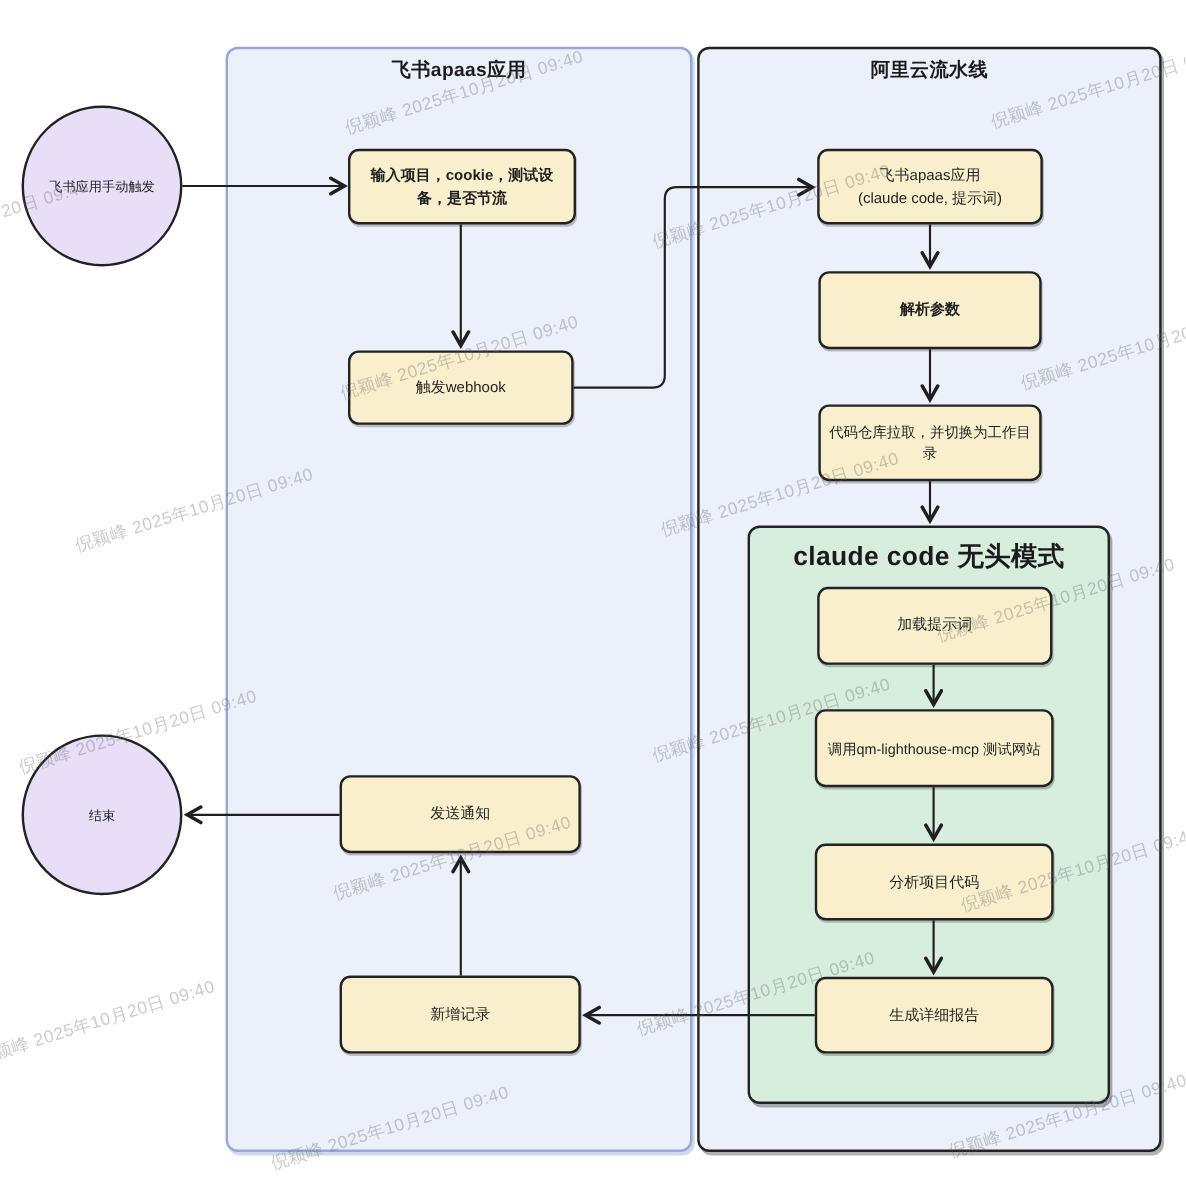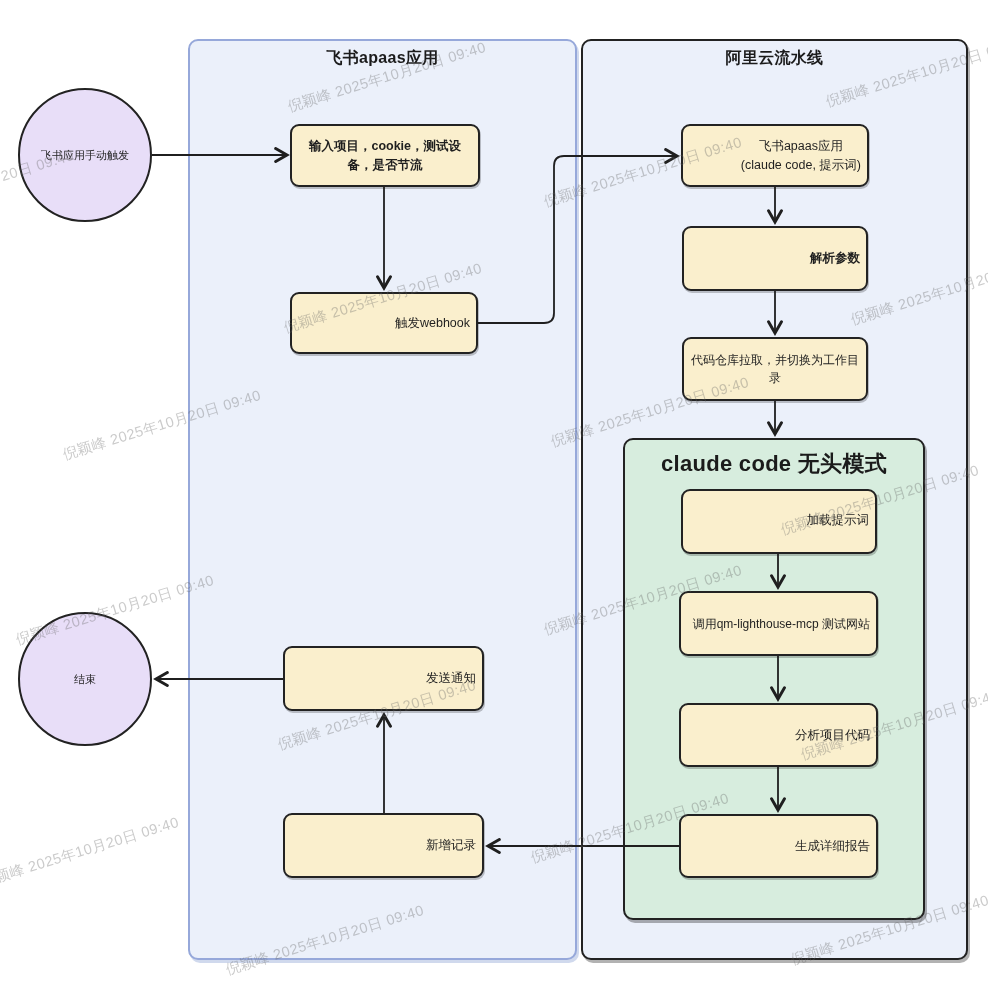--- a/index.html
+++ b/index.html
@@ -9,21 +9,21 @@
   }
   
   .group{position:absolute;border-radius:10px;background:#EBF0FA;z-index:1;box-sizing:border-box;}
   #group-feishu{left:188px;top:39px;width:389px;height:921px;border:2px solid #96a8da;box-shadow:2px 3px 0 rgba(150,170,215,.45);}
   #group-aliyun{left:581px;top:39px;width:387px;height:921px;border:2px solid #222222;box-shadow:2px 3px 0 rgba(0,0,0,.30);}
   #group-claude{left:623px;top:438px;width:302px;height:482px;background:#D7EDDE;border:2px solid #222222;border-radius:10px;box-shadow:2px 3px 0 rgba(0,0,0,.30);z-index:2;}
   .group-title{position:absolute;top:7px;left:0;right:0;text-align:center;font-weight:bold;font-size:16px;color:#1b1b1b;letter-spacing:.3px;}
   #group-claude .group-title{font-size:22px;top:9px;}
   
   .node{
-    position:absolute;display:flex;align-items:center;justify-content:flex-end;text-align:center;
+    position:absolute;display:flex;align-items:center;justify-content:center;text-align:center;
     background:#FAEFCD;border:2px solid #222222;border-radius:9px;
     font-size:12.5px;color:#1f1f1f;line-height:1.5;padding:2px 6px;box-sizing:border-box;
     box-shadow:1px 2px 0 rgba(0,0,0,.22);z-index:3;
   }
   .node.bold{font-weight:bold;}
   .node .stack{display:flex;flex-direction:column;line-height:1.45;}
   #node-input  {left:290px;top:124px;width:190px;height:63px;}
   #node-webhook{left:290px;top:292px;width:188px;height:62px;}
   #node-docker {left:681px;top:124px;width:188px;height:63px;}
   #node-parse  {left:682px;top:226px;width:186px;height:65px;}

